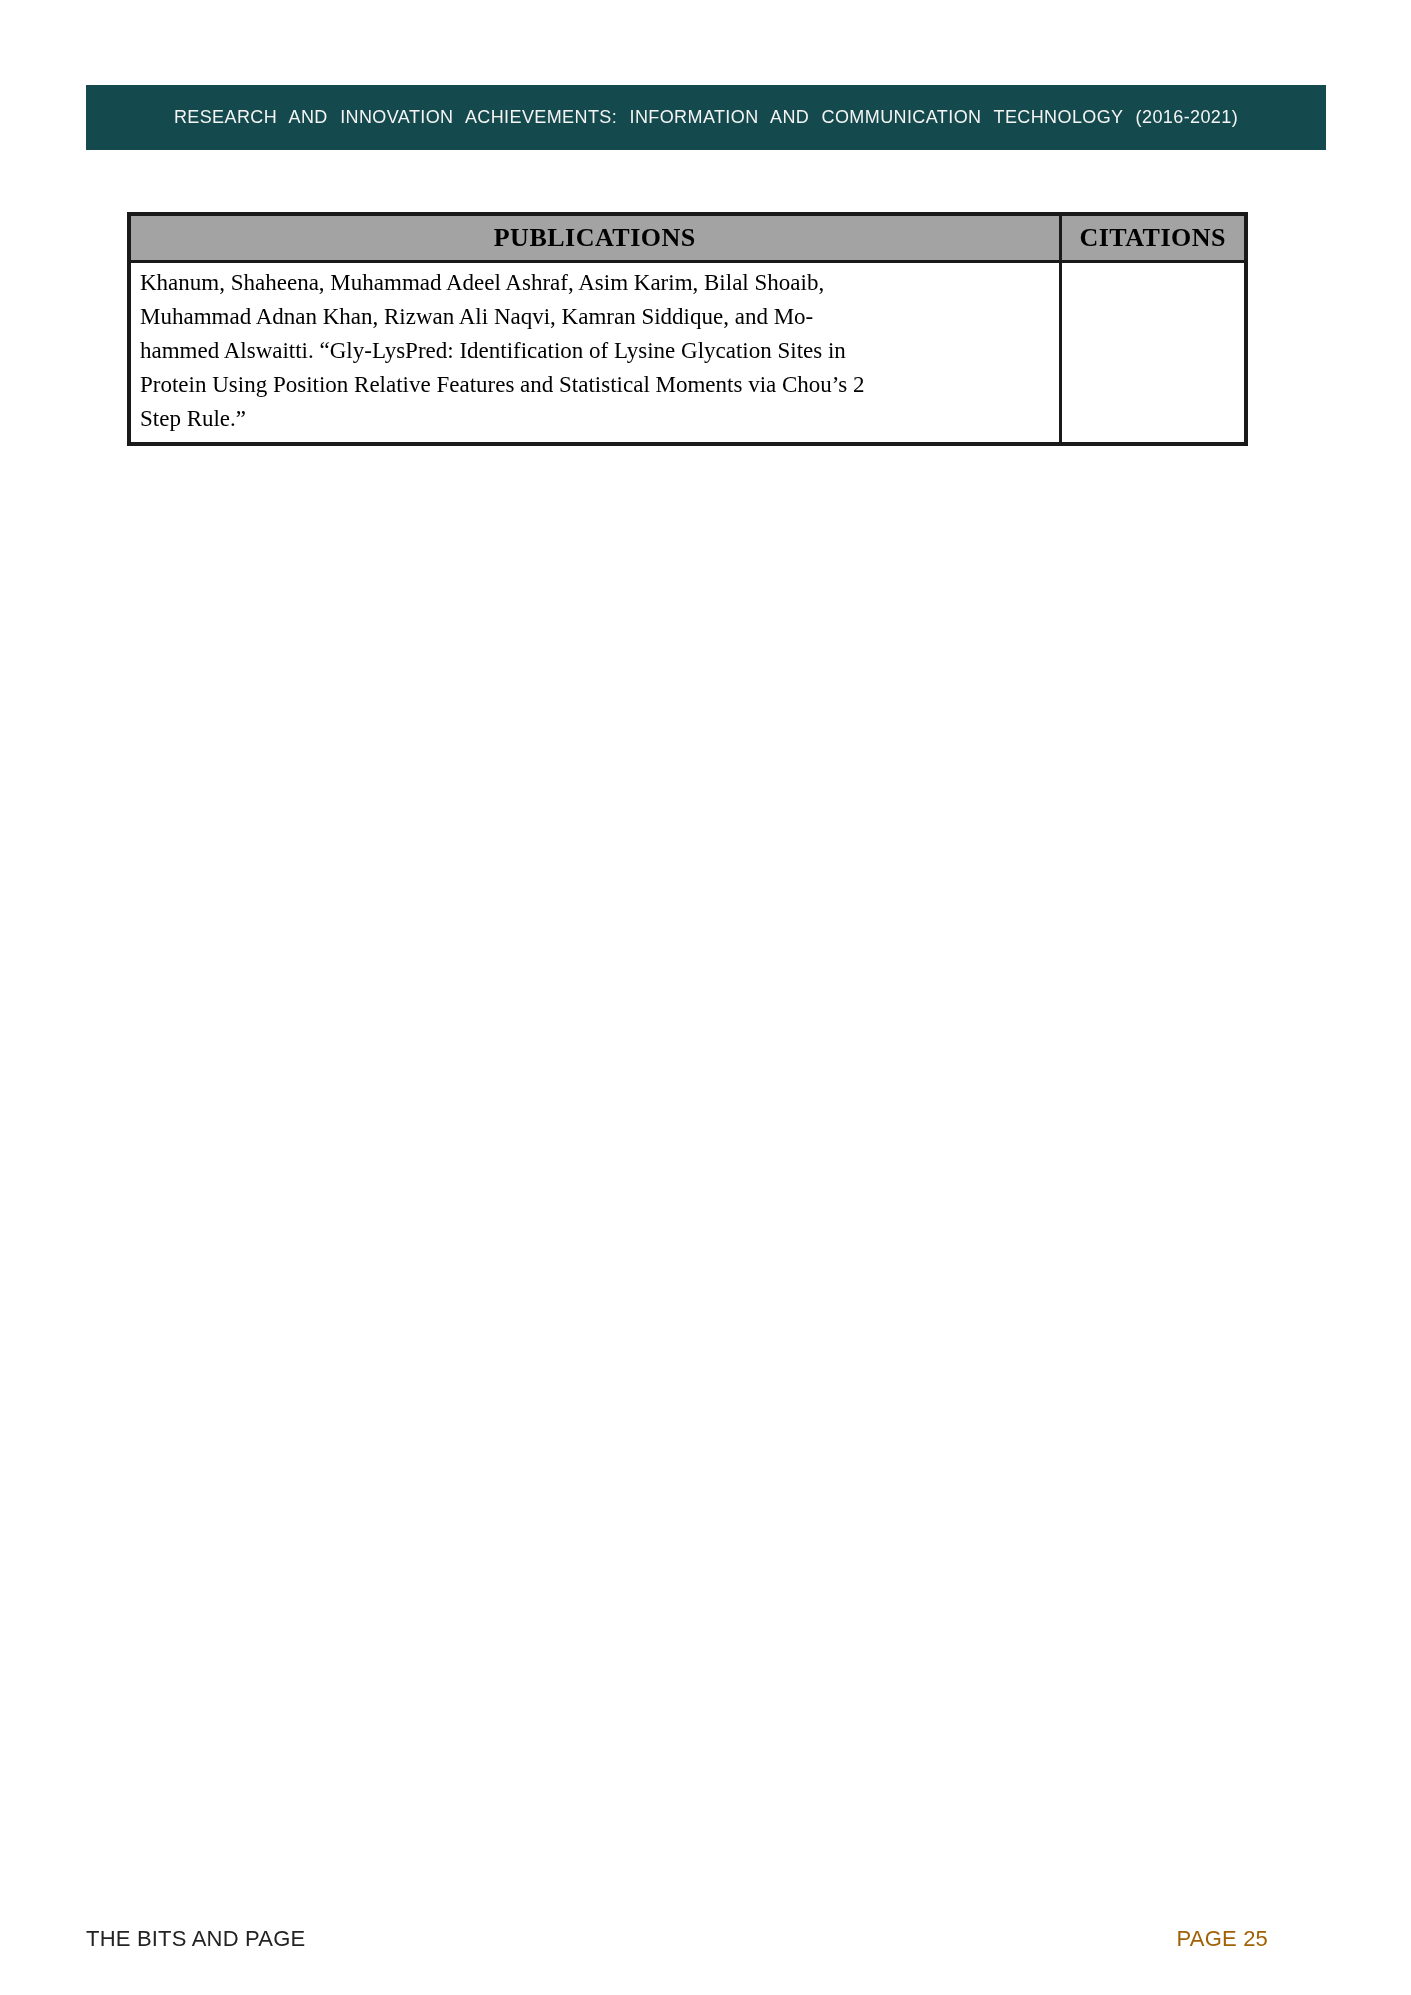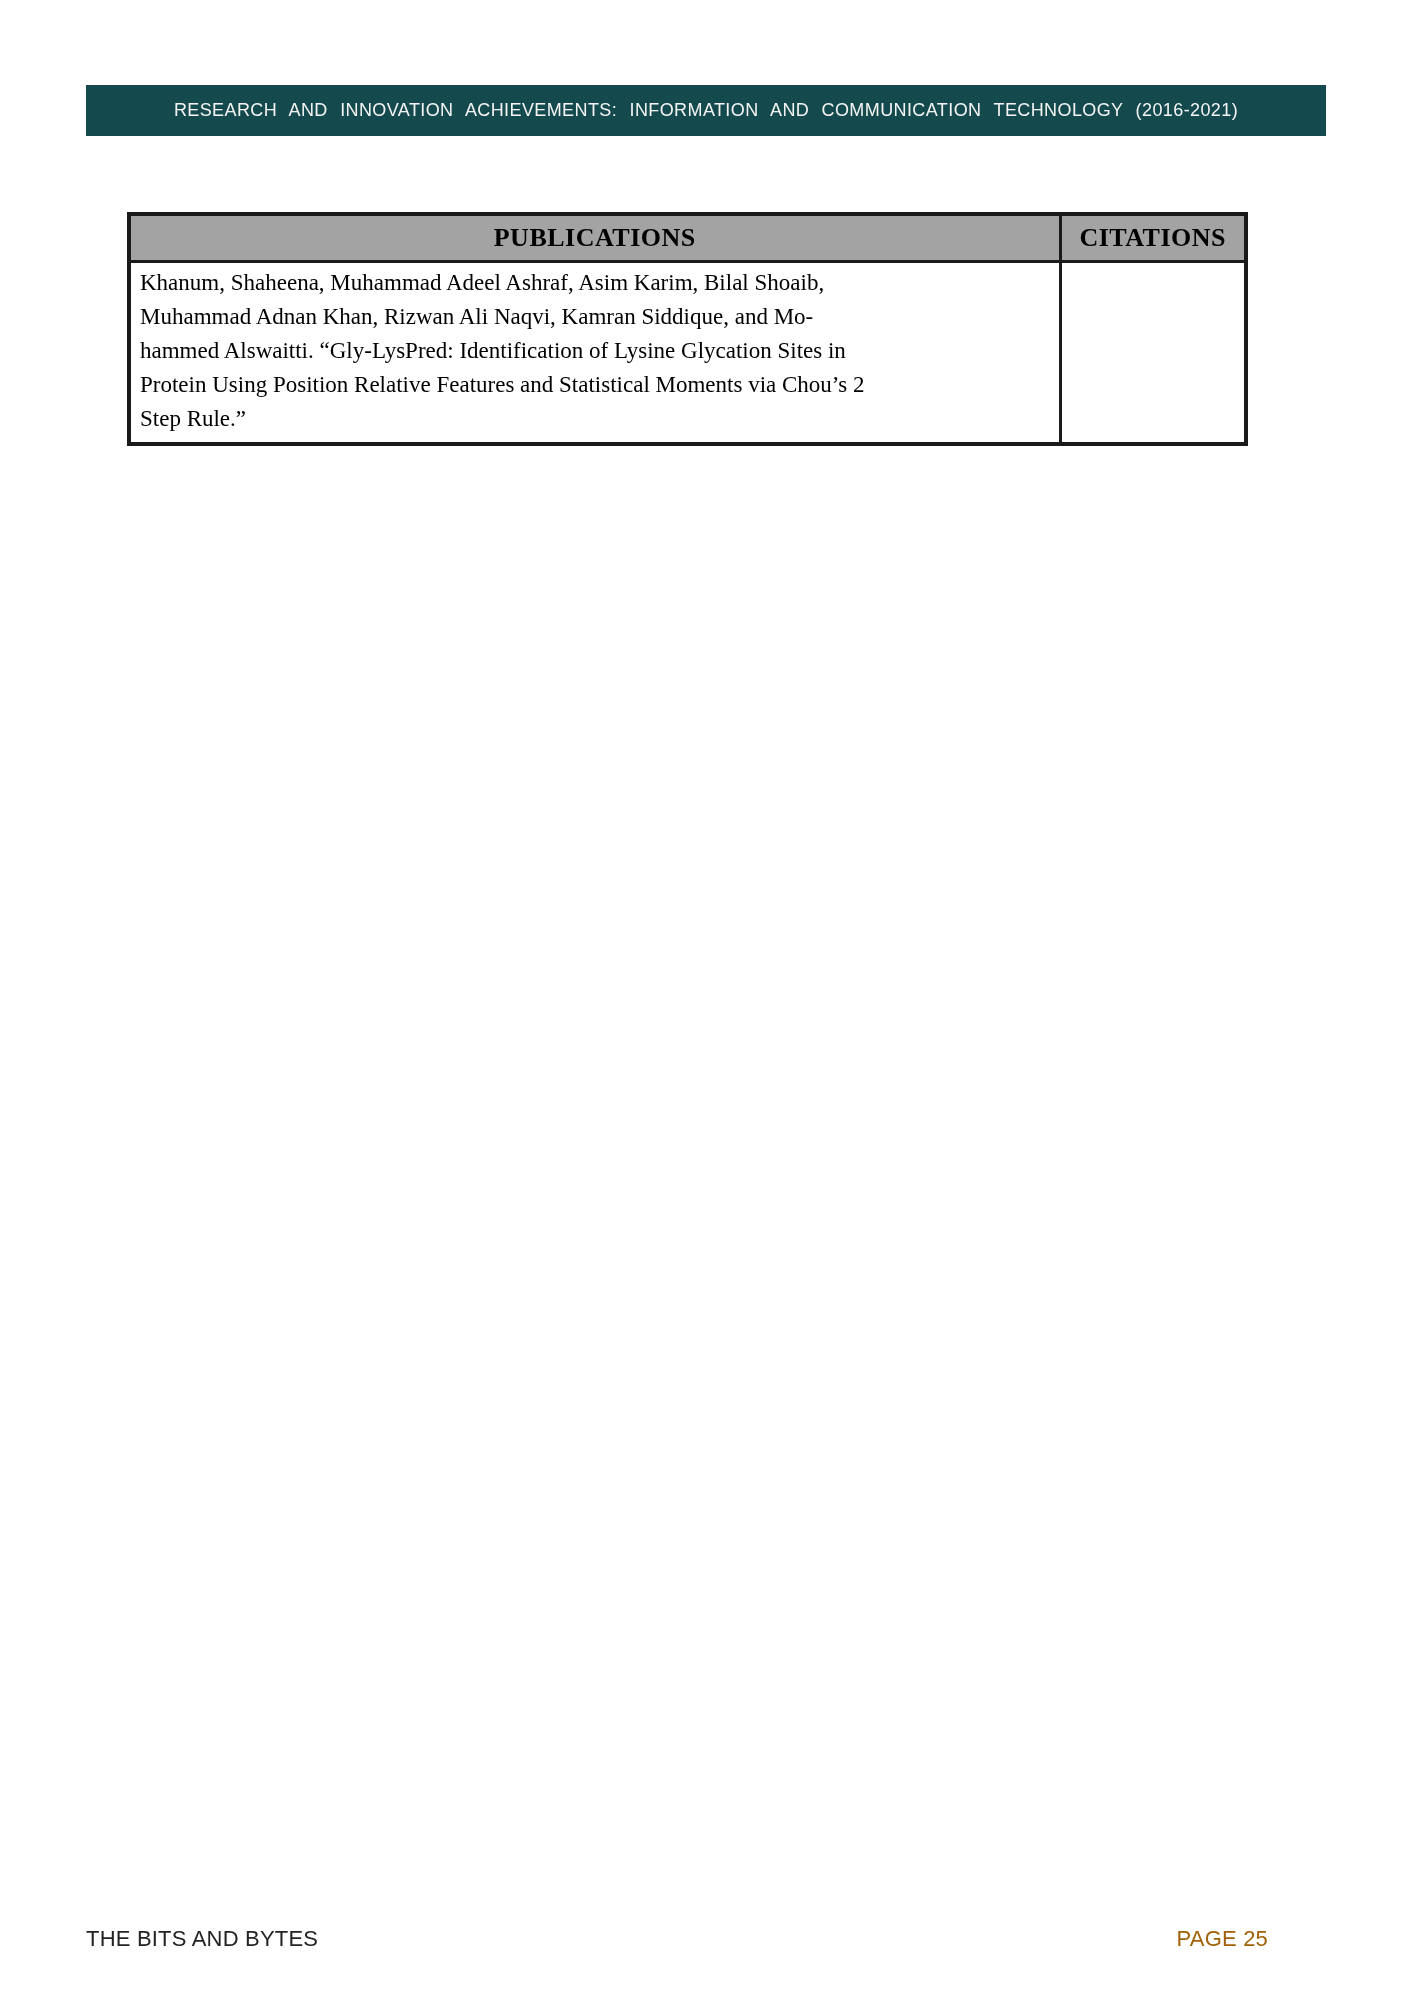--- a/index.html
+++ b/index.html
@@ -11,21 +11,21 @@
     font-family: "Liberation Sans", sans-serif;
     overflow: hidden;
   }
 
   
   .banner {
     position: absolute;
     left: 86px;
     top: 85px;
     width: 1240px;
-    height: 51px;
+    height: 65px;
     background: #14494E;
     color: #F4F5F3;
     display: flex;
     align-items: center;
     justify-content: center;
     font-size: 18px;
     letter-spacing: 0.4px;
     word-spacing: 7px;
     white-space: nowrap;
   }
@@ -123,17 +123,17 @@
         <td class="pub-cell">Khanum, Shaheena, Muhammad Adeel Ashraf, Asim Karim, Bilal Shoaib,
 Muhammad Adnan Khan, Rizwan Ali Naqvi, Kamran Siddique, and Mo-
 hammed Alswaitti. “Gly-LysPred: Identification of Lysine Glycation Sites in
 Protein Using Position Relative Features and Statistical Moments via Chou’s 2
 Step Rule.”</td>
         <td class="cit-cell"></td>
       </tr>
     </tbody>
   </table>
 
-  <div class="footer-left">THE BITS AND BYTES</div>
+  <div class="footer-left">THE BITS AND PAGE</div>
 
   <div class="footer-right">PAGE 25</div>
 
 </div>
 
 </body></html>

